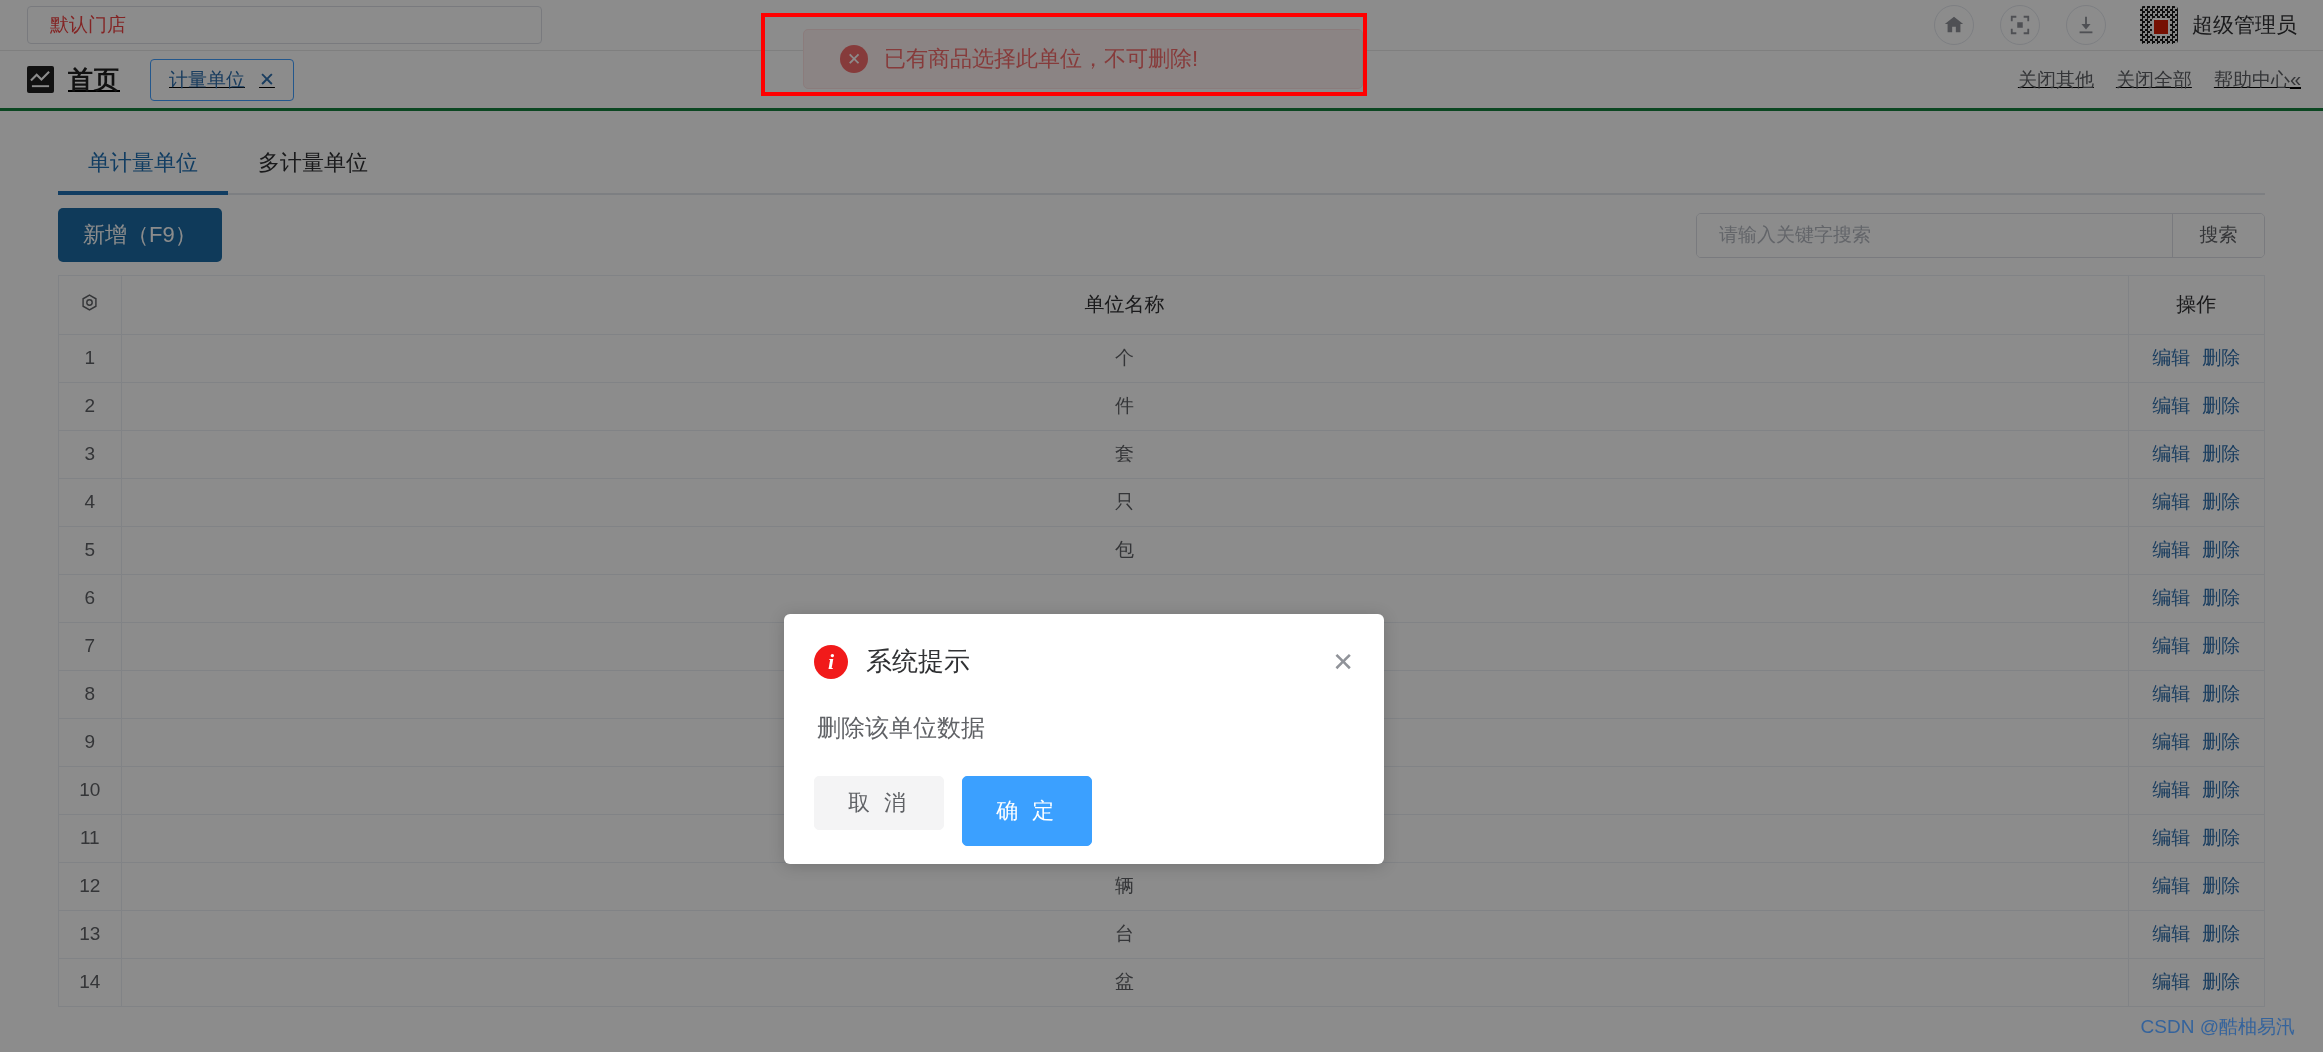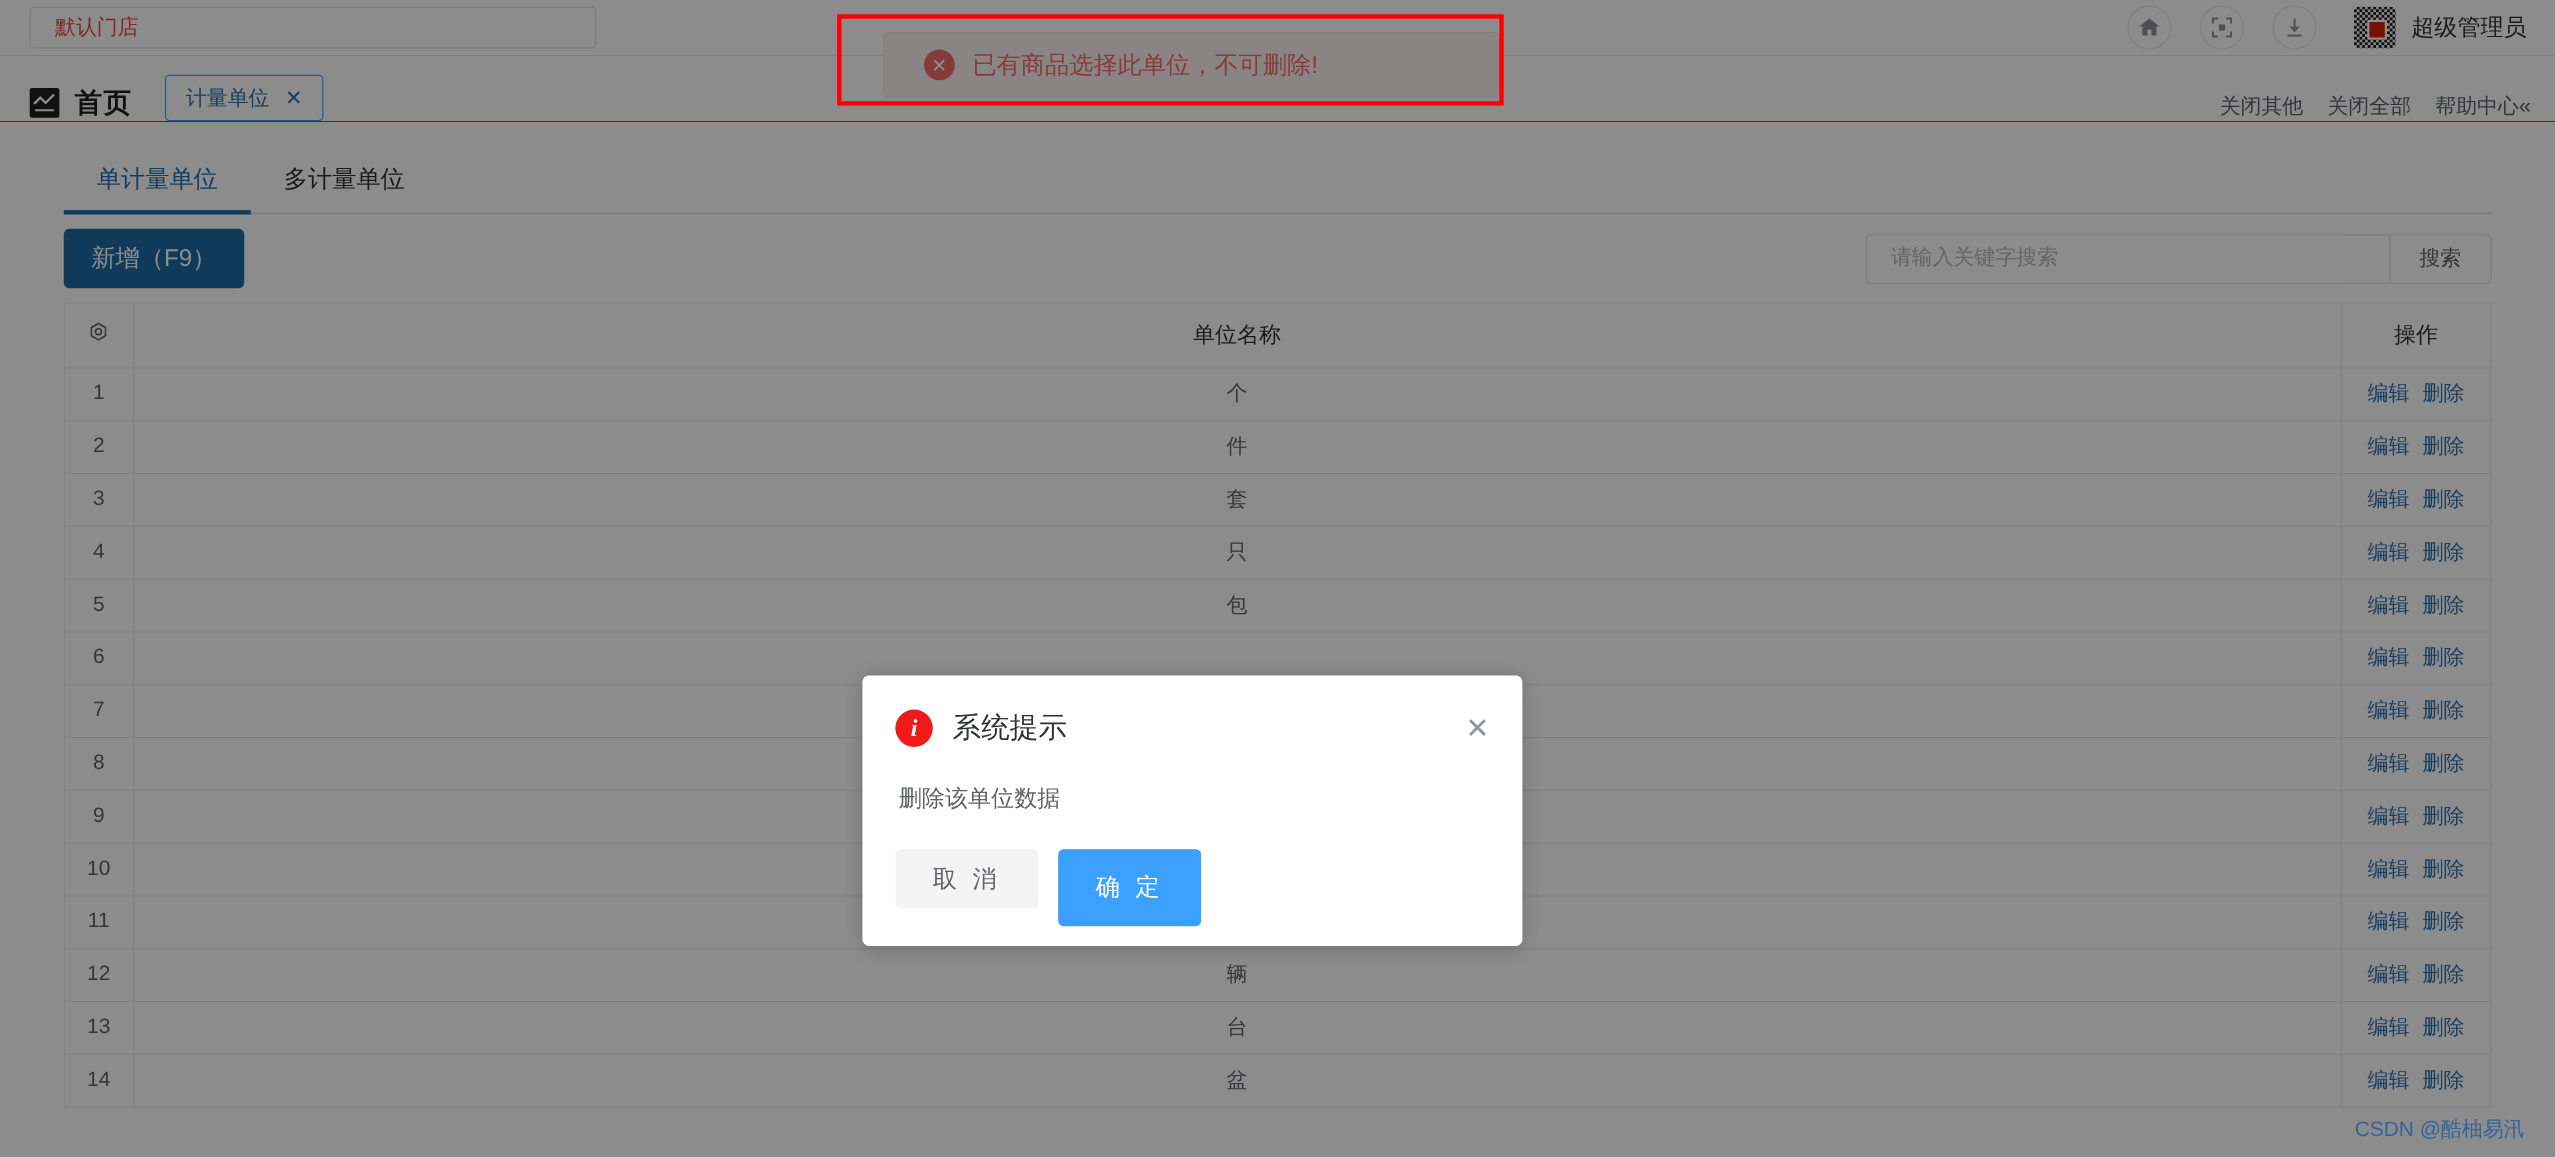--- a/index.html
+++ b/index.html
@@ -67,22 +67,22 @@
     left: 12px; top: 12px; width: 14px; height: 14px;
     background: #d81e06; border: 2px solid #fff; border-radius: 2px;
   }
   .username { font-size: 21px; color: #303133; }
 
   
   .tabstrip {
     position: absolute; left: 0; top: 51px;
     width: 2323px; height: 60px;
     background: #ffffff;
-    border-bottom: 1px solid #15803d;
-    display: flex; align-items: flex-end;
+    border-bottom: 3px solid #15803d;
+    display: flex; align-items: center; text-decoration: underline;
   }
   .home-link {
     display: flex; align-items: center; gap: 14px;
     margin-left: 27px;
   }
   .home-chart-icon {
     width: 27px; height: 27px;
     background: #1f1f1f;
     border-radius: 2px;
     position: relative;
@@ -243,21 +243,21 @@
     background: #f11a1a; color: #fff;
     display: flex; align-items: center; justify-content: center;
     font-size: 22px; font-weight: bold; font-style: italic;
     font-family: "Liberation Serif", serif;
   }
   .modal-title { font-size: 26px; color: #303133; margin-left: 18px; }
   .modal-close {
     margin-left: auto; font-size: 26px; color: #909399;
     background: none; border: none; font-family: inherit; line-height: 1;
   }
-  .modal-body { font-size: 21px; color: #606266; margin: 33px 0 0 3px; }
+  .modal-body { font-size: 24px; color: #606266; margin: 33px 0 0 3px; }
   .modal-foot {
     display: flex; justify-content: flex-start; gap: 18px;
     margin-top: 32px;
   }
   .btn-cancel {
     height: 54px; padding: 0 33px;
     background: #f4f4f5; border: 1px solid #f4f4f5; border-radius: 5px;
     color: #606266; font-size: 22px; font-family: inherit; letter-spacing: 4px;
   }
   .btn-confirm {

